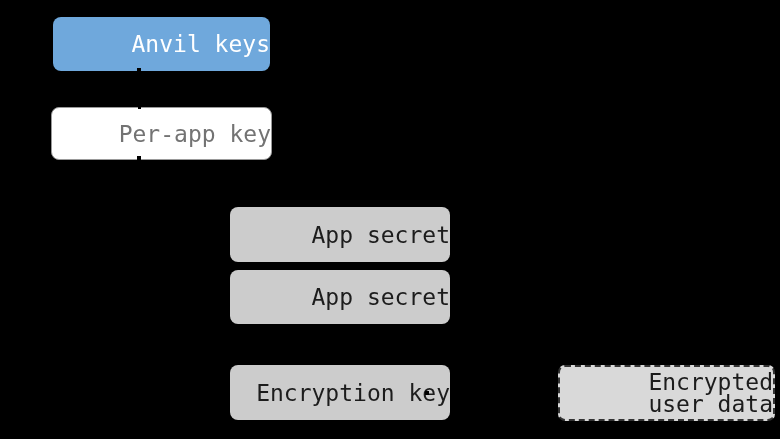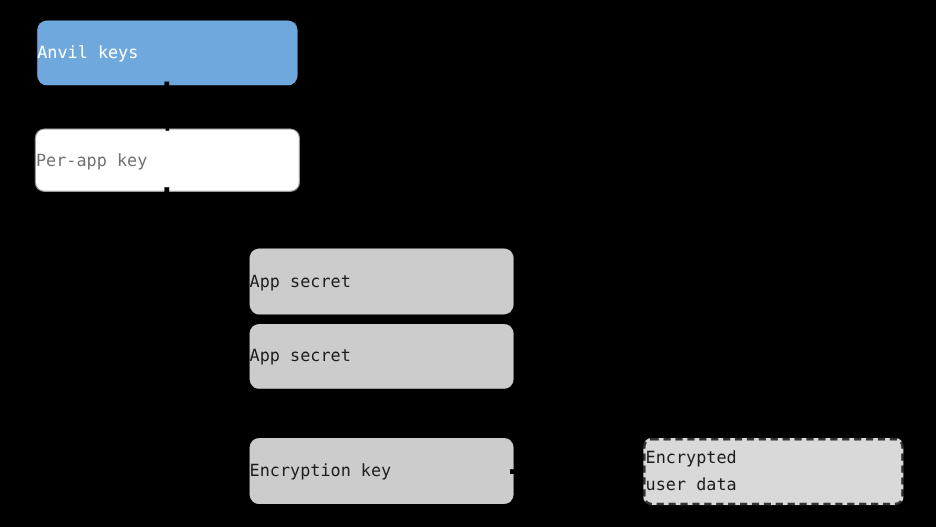--- a/index.html
+++ b/index.html
@@ -16,26 +16,27 @@
     position: relative;
     width: 780px;
     height: 439px;
     background: #000000;
     font-family: "DejaVu Sans Mono", "Liberation Mono", monospace;
   }
   .node {
     position: absolute;
     display: flex;
     flex-direction: column;
-    align-items: flex-start;
+    align-items: flex-end;
     justify-content: center;
     box-sizing: border-box;
     border-radius: 8px;
-    font-size: 14px;
+    font-size: 23px;
     z-index: 1;
+    margin-left: 22px;
   }
   .node .label {
     white-space: pre;
   }
   .n-anvil {
     left: 31px; top: 17px; width: 217px; height: 54px;
     background: #6fa8dc;
     color: #ffffff;
   }
   .n-perapp {

